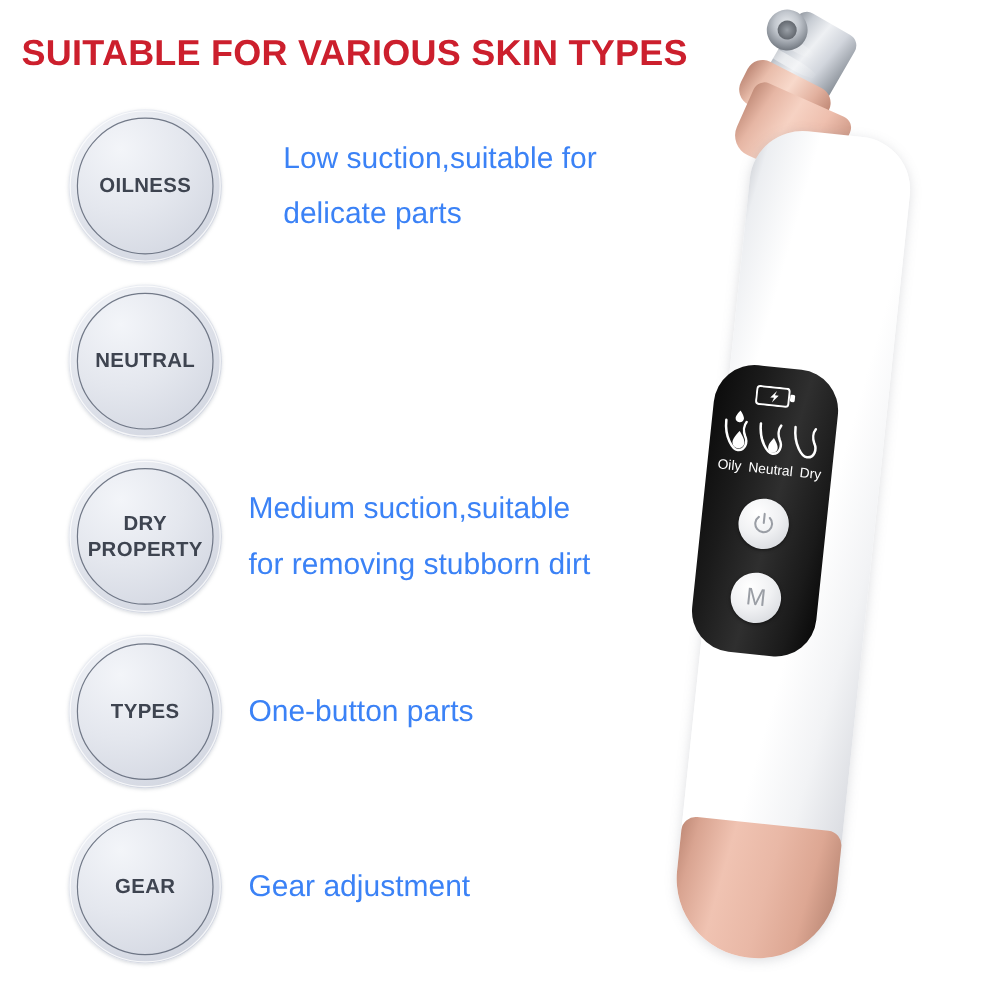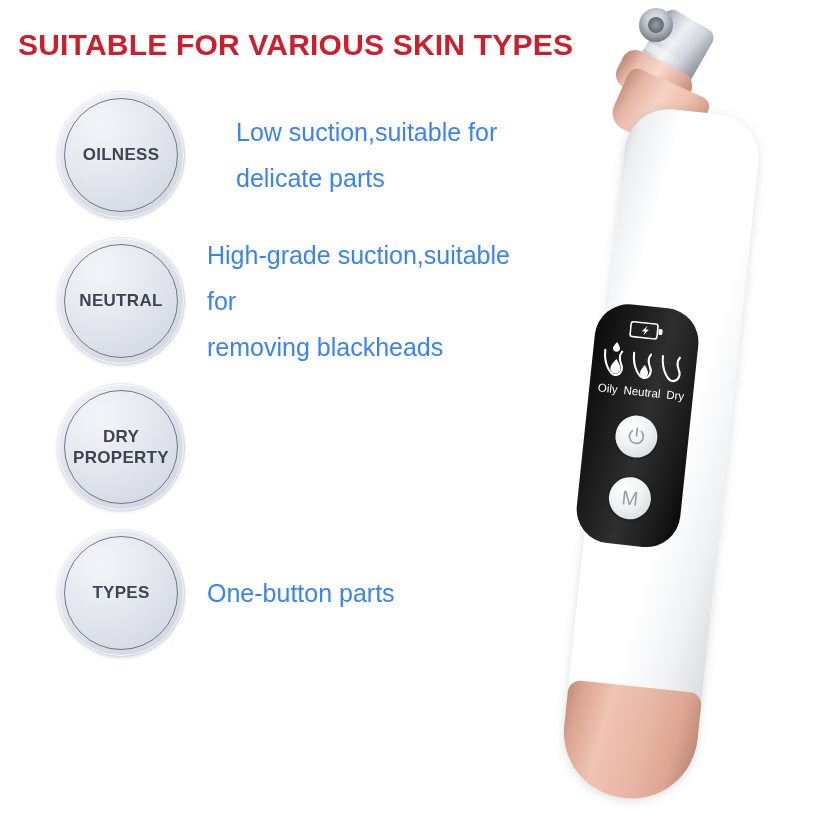--- a/index.html
+++ b/index.html
@@ -261,38 +261,44 @@
       <span class="badge-label">OILNESS</span>
     </div>
     <div class="feature-text">Low suction,suitable for
 delicate parts</div>
   </div>
 
   <div class="feature-row" style="top:228px;">
     <div class="badge">
       <span class="badge-label">NEUTRAL</span>
     </div>
-    <div class="feature-text">High-grade suction,suitable for
-removing blackheads</div>
   </div>
 
   <div class="feature-row" style="top:374px;">
     <div class="badge">
       <span class="badge-label">DRY
 PROPERTY</span>
     </div>
+    <div class="feature-text">Medium suction,suitable
+for removing stubborn dirt</div>
   </div>
 
   <div class="feature-row" style="top:520px;">
     <div class="badge">
       <span class="badge-label">TYPES</span>
     </div>
     <div class="feature-text">One-button parts</div>
   </div>
 
+  <div class="feature-row" style="top:666px;">
+    <div class="badge">
+      <span class="badge-label">GEAR</span>
+    </div>
+    <div class="feature-text">Gear adjustment</div>
+  </div>
 
   <div id="device">
 
     <div id="device-tip"></div>
     <div class="tip-ring" style="left:116px; top:30px; width:50px; height:9px;"></div>
     <div class="tip-ring" style="left:114px; top:46px; width:54px; height:9px;"></div>
     <div id="device-nozzle"></div>
     <div id="device-nozzle-hole"></div>
 
     <div id="device-collar"></div>

